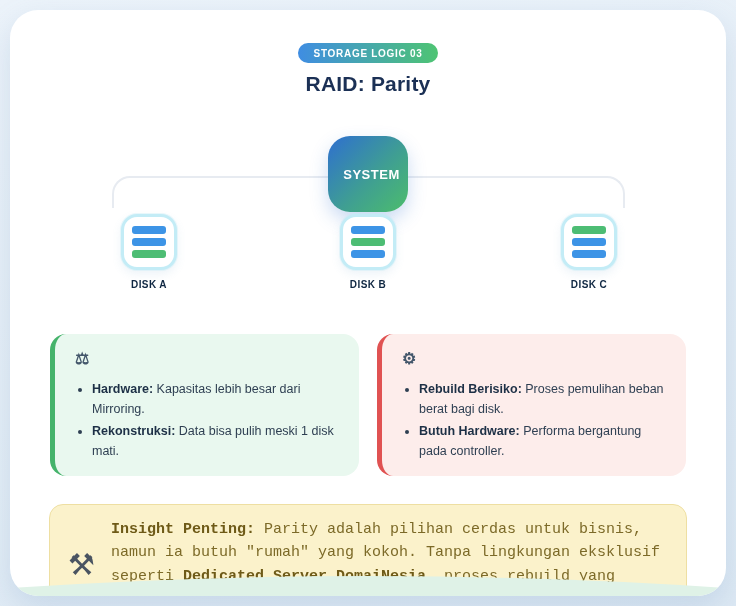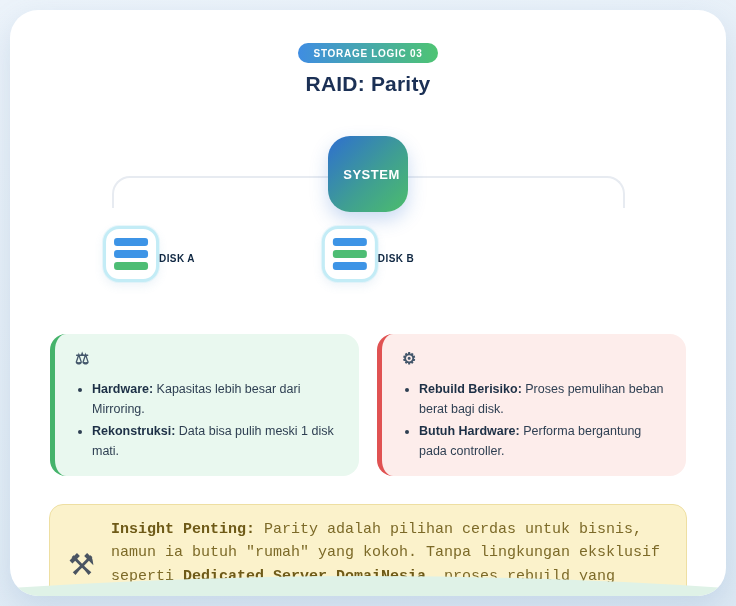--- a/index.html
+++ b/index.html
@@ -54,23 +54,23 @@
     left: 318px; top: 40px;
     width: 80px; height: 76px;
     border-radius: 22px;
     background: linear-gradient(135deg, #2e6fd0 0%, #3f9e93 55%, #4cbd6c 100%);
     box-shadow: 0 8px 18px rgba(46, 111, 208, 0.25);
     display: flex; align-items: center; justify-content: center;
     color: #ffffff; font-size: 13px; font-weight: bold; letter-spacing: 0.5px; padding-left: 7px;
   }
   .disk-group {
     position: absolute;
-    top: 130px;
+    top: 118px;
     transform: translateX(-50%);
-    display: flex; flex-direction: row; align-items: center;
+    display: flex; flex-direction: column; align-items: center;
   }
   .disk-icon {
     width: 56px; height: 56px;
     background: #ffffff;
     border: 3px solid #c3ecf6;
     border-radius: 16px;
     display: flex; flex-direction: column; gap: 4px;
     align-items: center; justify-content: center;
     box-shadow: 0 0 0 1px rgba(195, 236, 246, 0.35), 0 4px 10px rgba(100, 160, 200, 0.12);
   }
@@ -130,20 +130,28 @@
       <div class="disk-label">DISK A</div>
     </div>
     <div class="disk-group" style="left:358px;">
       <div class="disk-icon bars">
           <div class="bar" style="background: rgb(61, 148, 230);"></div>
           <div class="bar" style="background: rgb(77, 189, 116);"></div>
           <div class="bar" style="background: rgb(61, 148, 230);"></div>
         </div>
       <div class="disk-label">DISK B</div>
     </div>
+    <div class="disk-group" style="left:579px;">
+      <div class="disk-icon bars">
+          <div class="bar" style="background: rgb(77, 189, 116);"></div>
+          <div class="bar" style="background: rgb(61, 148, 230);"></div>
+          <div class="bar" style="background: rgb(61, 148, 230);"></div>
+        </div>
+      <div class="disk-label">DISK C</div>
+    </div>
   </div>
 
   <div class="cards">
 
     <div class="card positive" style="border-left-color: rgb(69, 179, 107);">
       <div class="card-title">
         <span class="card-icon">⚖</span>
       </div>
       <ul>
         <li><strong>Hardware:</strong><span> Kapasitas lebih besar dari Mirroring.</span></li>

